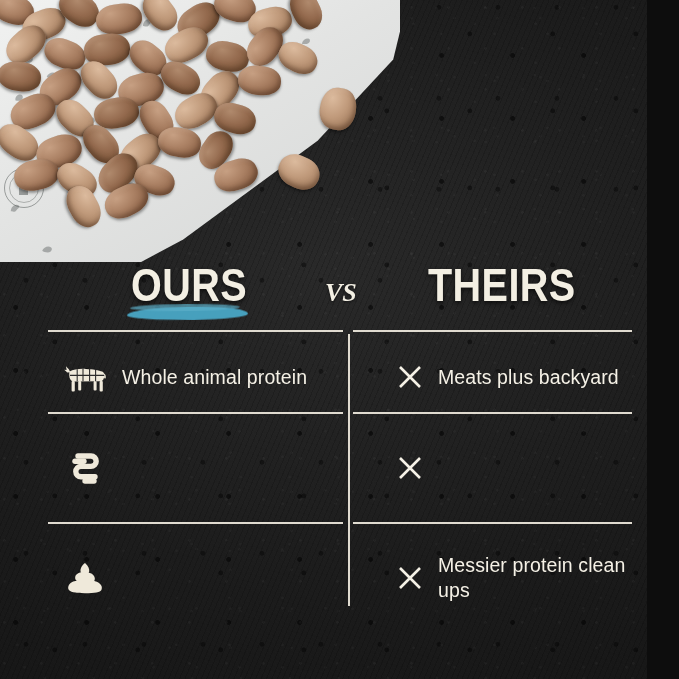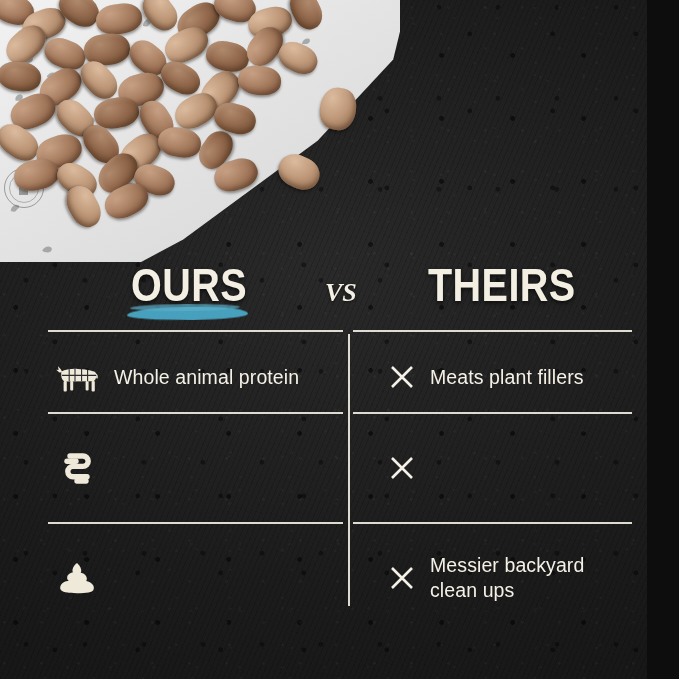--- a/index.html
+++ b/index.html
@@ -174,21 +174,21 @@
   .vline {
     position: absolute;
     left: 300px;
     top: 4px;
     width: 2px;
     height: 272px;
     background: #f1ece0;
     opacity: 0.92;
   }
 
-  .row { position: absolute; left: 0; width: 584px; display: flex; }
+  .row { position: absolute; left: 8px; width: 584px; display: flex; }
   .cell {
     display: flex;
     align-items: center;
     gap: 14px;
   }
   .cell.left  { width: 300px; padding-left: 6px; box-sizing: border-box; }
   .cell.right { width: 284px; padding-left: 40px; box-sizing: border-box; }
   .cell-icon {
     width: 46px;
     flex: 0 0 46px;
@@ -370,21 +370,21 @@
           </svg>
         </span>
         <span class="cell-text">Whole animal protein</span>
       </div>
       <div class="cell right">
         <span class="x-mark">
           <svg width="26" height="26" viewBox="0 0 26 26">
             <path d="M3 3 L23 23 M23 3 L3 23" stroke="#f5f1e6" stroke-width="2.6" stroke-linecap="butt"></path>
           </svg>
         </span>
-        <span class="cell-text">Meats plant fillers</span>
+        <span class="cell-text">Meats plus backyard</span>
       </div>
     </div>
 
     <div class="row" style="top:94px; height:88px">
       <div class="cell left">
         <span class="cell-icon">
           <svg width="40" height="40" viewBox="0 0 40 40">
             <path d="M13 8 H26 a5.2 5.2 0 0 1 0 10.4 H16 a5.2 5.2 0 0 0 0 10.4 H30" fill="none" stroke="#efe9da" stroke-width="5.4" stroke-linecap="round" stroke-linejoin="round"></path>
             <path d="M10 13.2 H19" fill="none" stroke="#efe9da" stroke-width="5.4" stroke-linecap="round"></path>
             <path d="M20 33 H29" fill="none" stroke="#efe9da" stroke-width="5.4" stroke-linecap="round"></path>
@@ -411,18 +411,18 @@
             </g>
           </svg>
         </span>
       </div>
       <div class="cell right">
         <span class="x-mark">
           <svg width="26" height="26" viewBox="0 0 26 26">
             <path d="M3 3 L23 23 M23 3 L3 23" stroke="#f5f1e6" stroke-width="2.6" stroke-linecap="butt"></path>
           </svg>
         </span>
-        <span class="cell-text">Messier backyard clean ups</span>
+        <span class="cell-text">Messier protein clean ups</span>
       </div>
     </div>
 
   </div>
 </div>
 
 </body></html>

